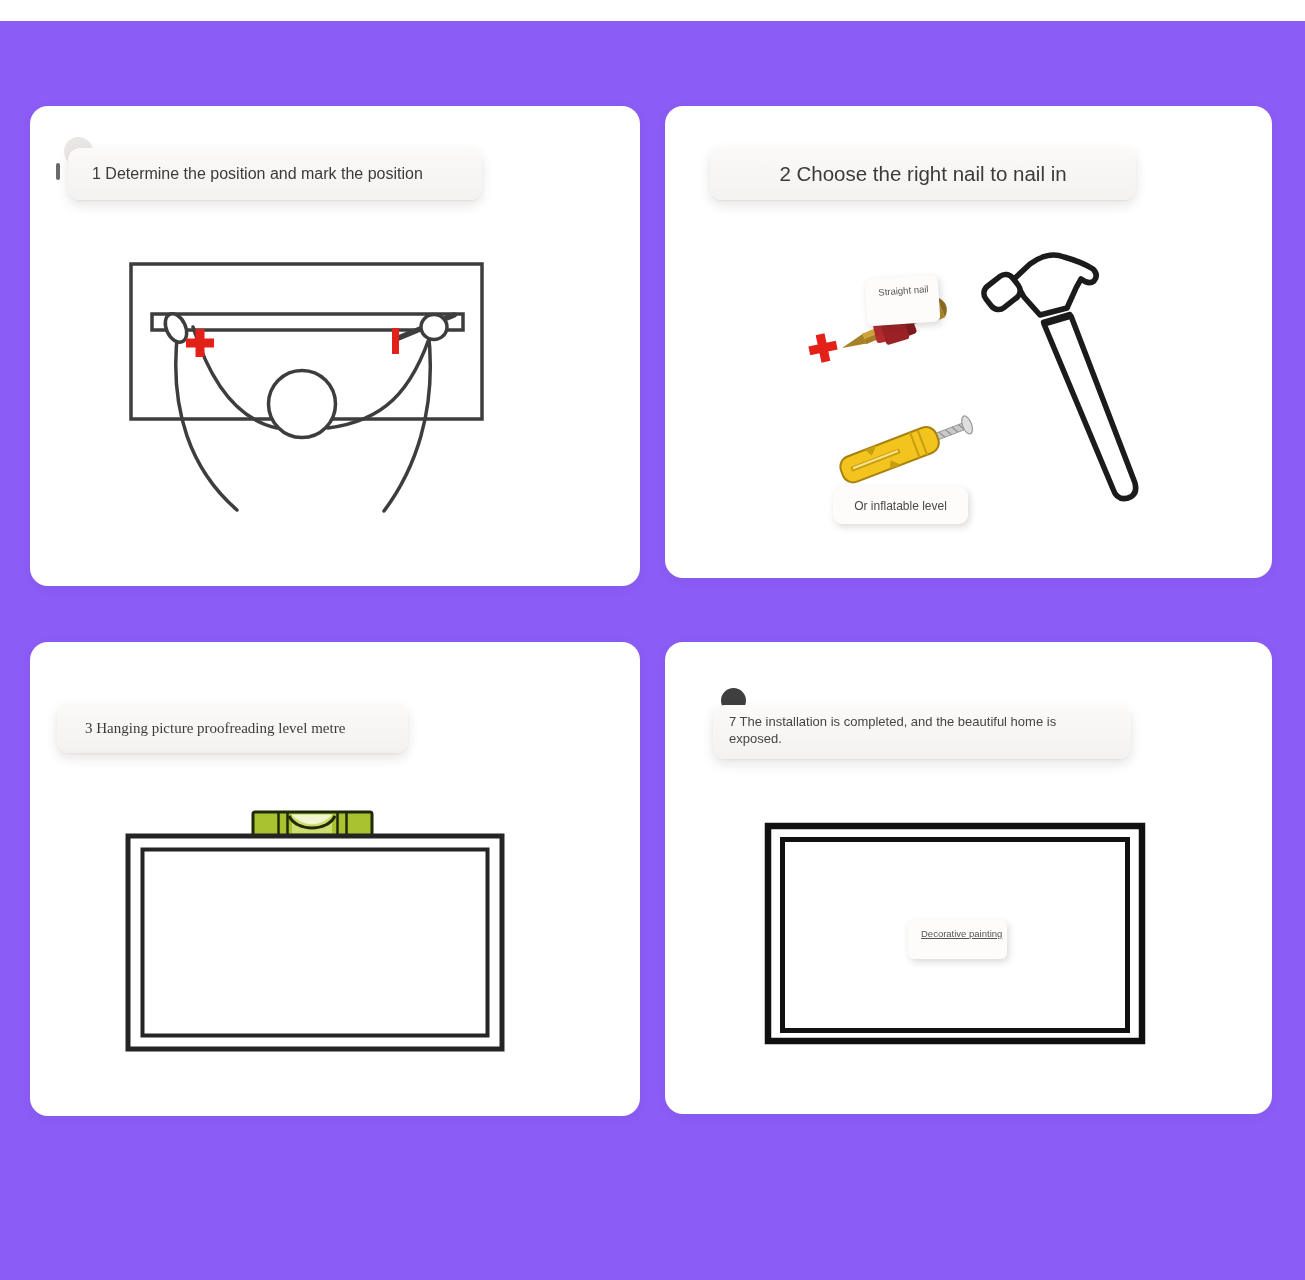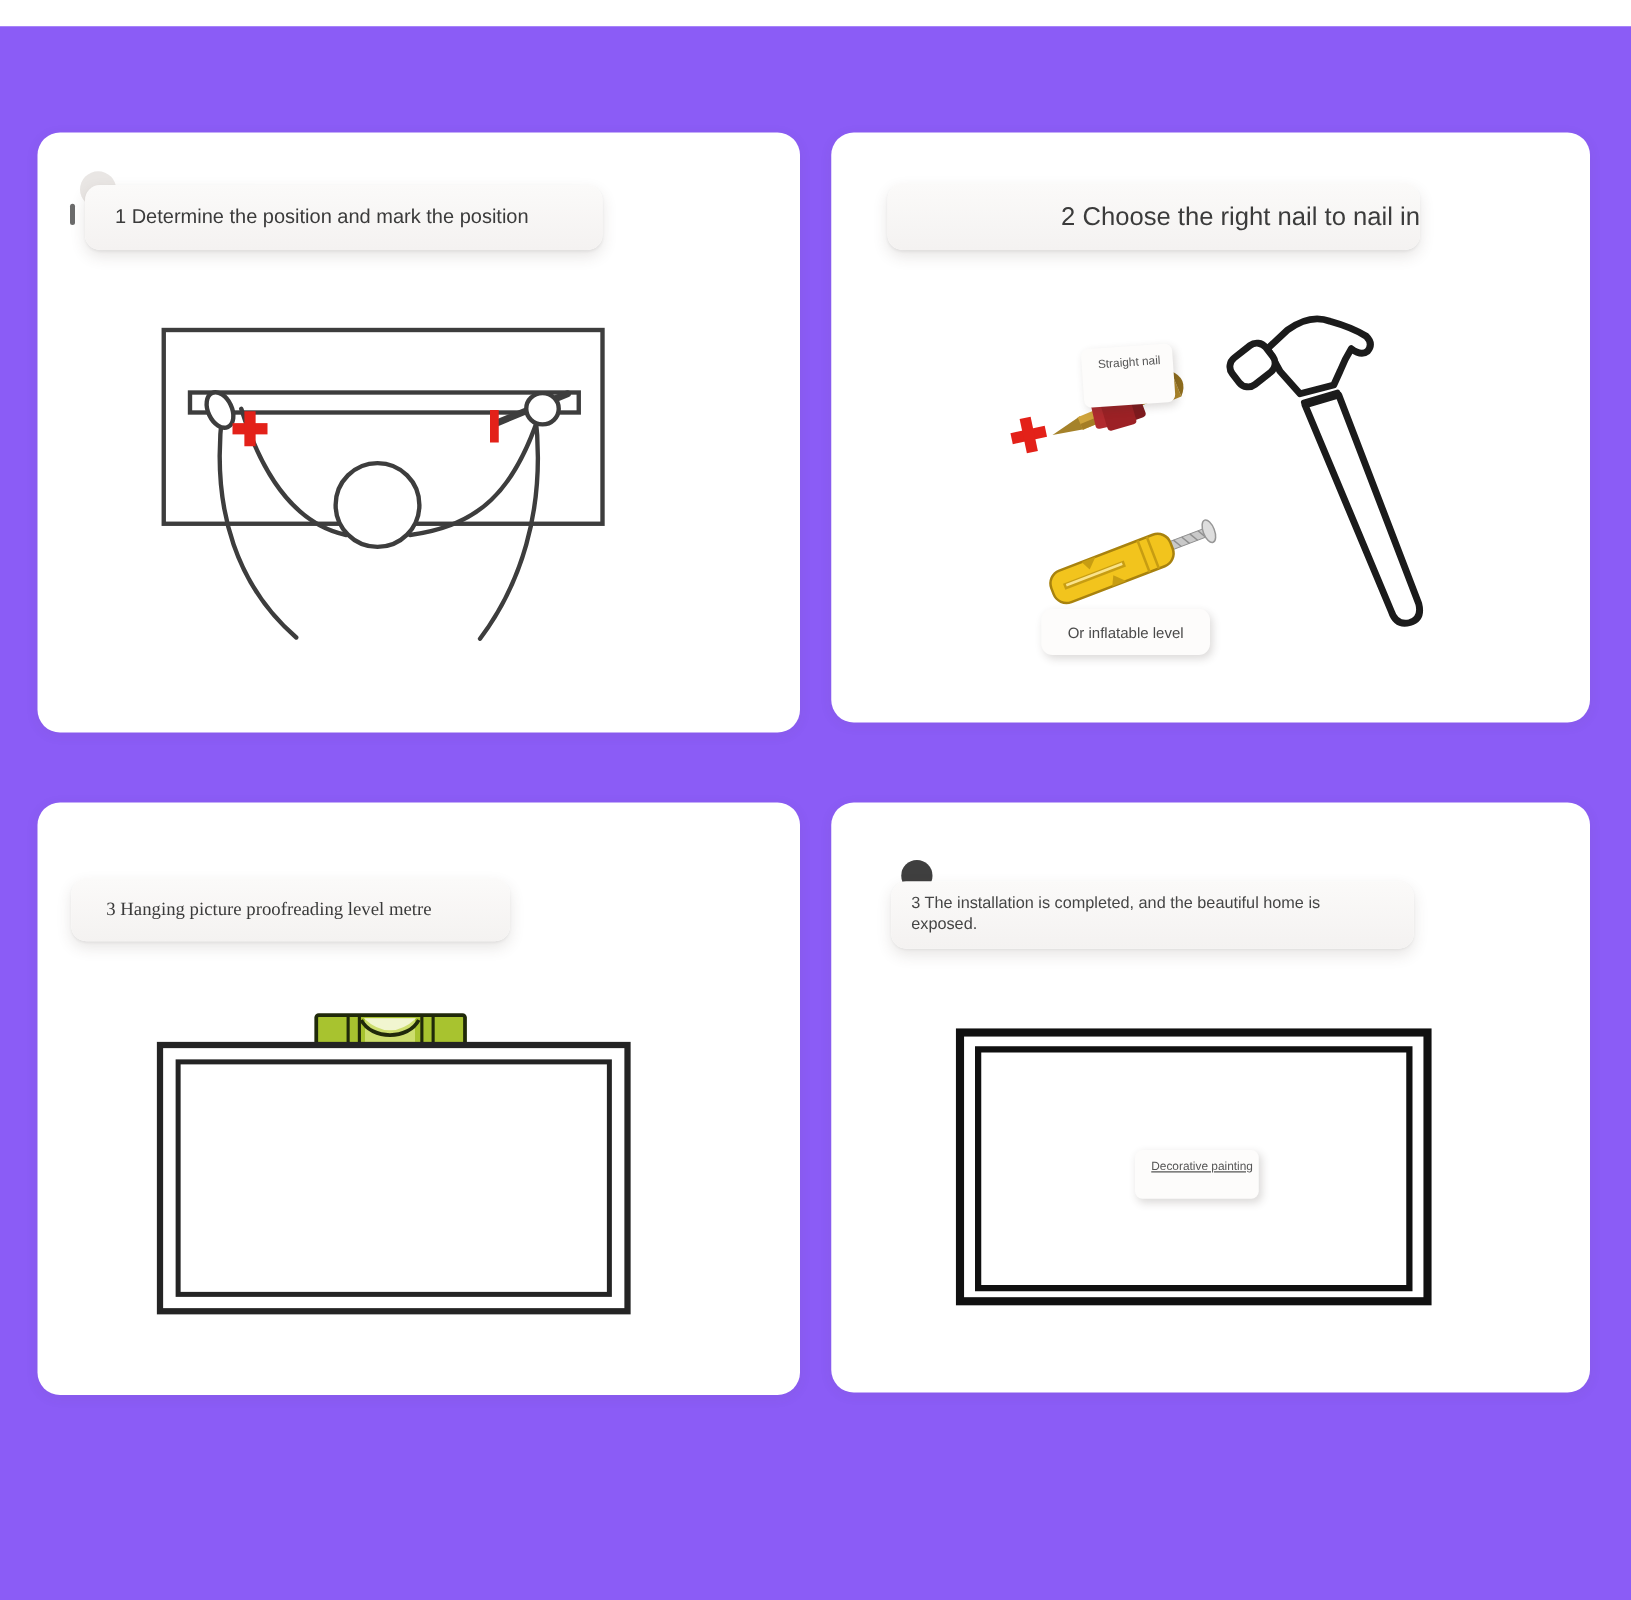--- a/index.html
+++ b/index.html
@@ -19,21 +19,21 @@
   .panel svg { position:absolute; left:0; top:0; }
 
   .pill {
     position:absolute; z-index:3;
     background:linear-gradient(180deg,#fbfaf9 0%,#f4f2f1 100%);
     border-radius:12px;
     box-shadow:0 5px 12px rgba(70,55,48,.13), 0 1px 2px rgba(0,0,0,.05);
     color:#3b3b3b; display:flex; align-items:center;
   }
   #pill1 { left:68px;  top:127px; width:414px; height:52px; font-size:16px; padding-left:24px; box-sizing:border-box; }
-  #pill2 { left:710px; top:126px; width:426px; height:53px; font-size:20.5px; justify-content:flex-end; }
+  #pill2 { left:710px; top:126px; width:426px; height:53px; font-size:20.5px; justify-content:center; }
   #pill3 { left:57px;  top:682px; width:351px; height:50px; font-size:15px; padding-left:28px; box-sizing:border-box;font-family:Liberation Serif, serif; }
   #pill4 { left:713px; top:684px; width:418px; height:54px; font-size:13px; padding:9px 16px; box-sizing:border-box; align-items:flex-start; }
   #pill4 .wrap { width:352px; line-height:16.5px; color:#454545; }
 
   .minicard {
     position:absolute; z-index:3; background:#fdfcfb; border-radius:6px;
     box-shadow:2px 3px 7px rgba(60,50,45,.18);
     color:#555; font-size:9.5px; line-height:12px; box-sizing:border-box;
   }
   #straight-nail-card { left:866px; top:256px; width:73px; height:47px; padding:8px 0 0 13px; transform:rotate(-4deg); }
@@ -171,21 +171,21 @@
   <div class="pill" id="pill1">
     <span>1 Determine the position and mark the position</span>
   </div>
   <div class="pill" id="pill2">
     <span>2 Choose the right nail to nail in</span>
   </div>
   <div class="pill" id="pill3">
     <span>3 Hanging picture proofreading level metre</span>
   </div>
   <div class="pill" id="pill4">
-    <span class="wrap">3 The installation is completed, and the beautiful home is exposed.</span>
+    <span class="wrap">7 The installation is completed, and the beautiful home is exposed.</span>
   </div>
 
   <div class="minicard" id="straight-nail-card">
     <span class="wrap">Straight nail</span>
   </div>
   <div class="minicard" id="inflatable-pill">
     <span>Or inflatable level</span>
   </div>
   <div class="minicard" id="painting-card">
     <span class="wrap">Decorative painting</span>

